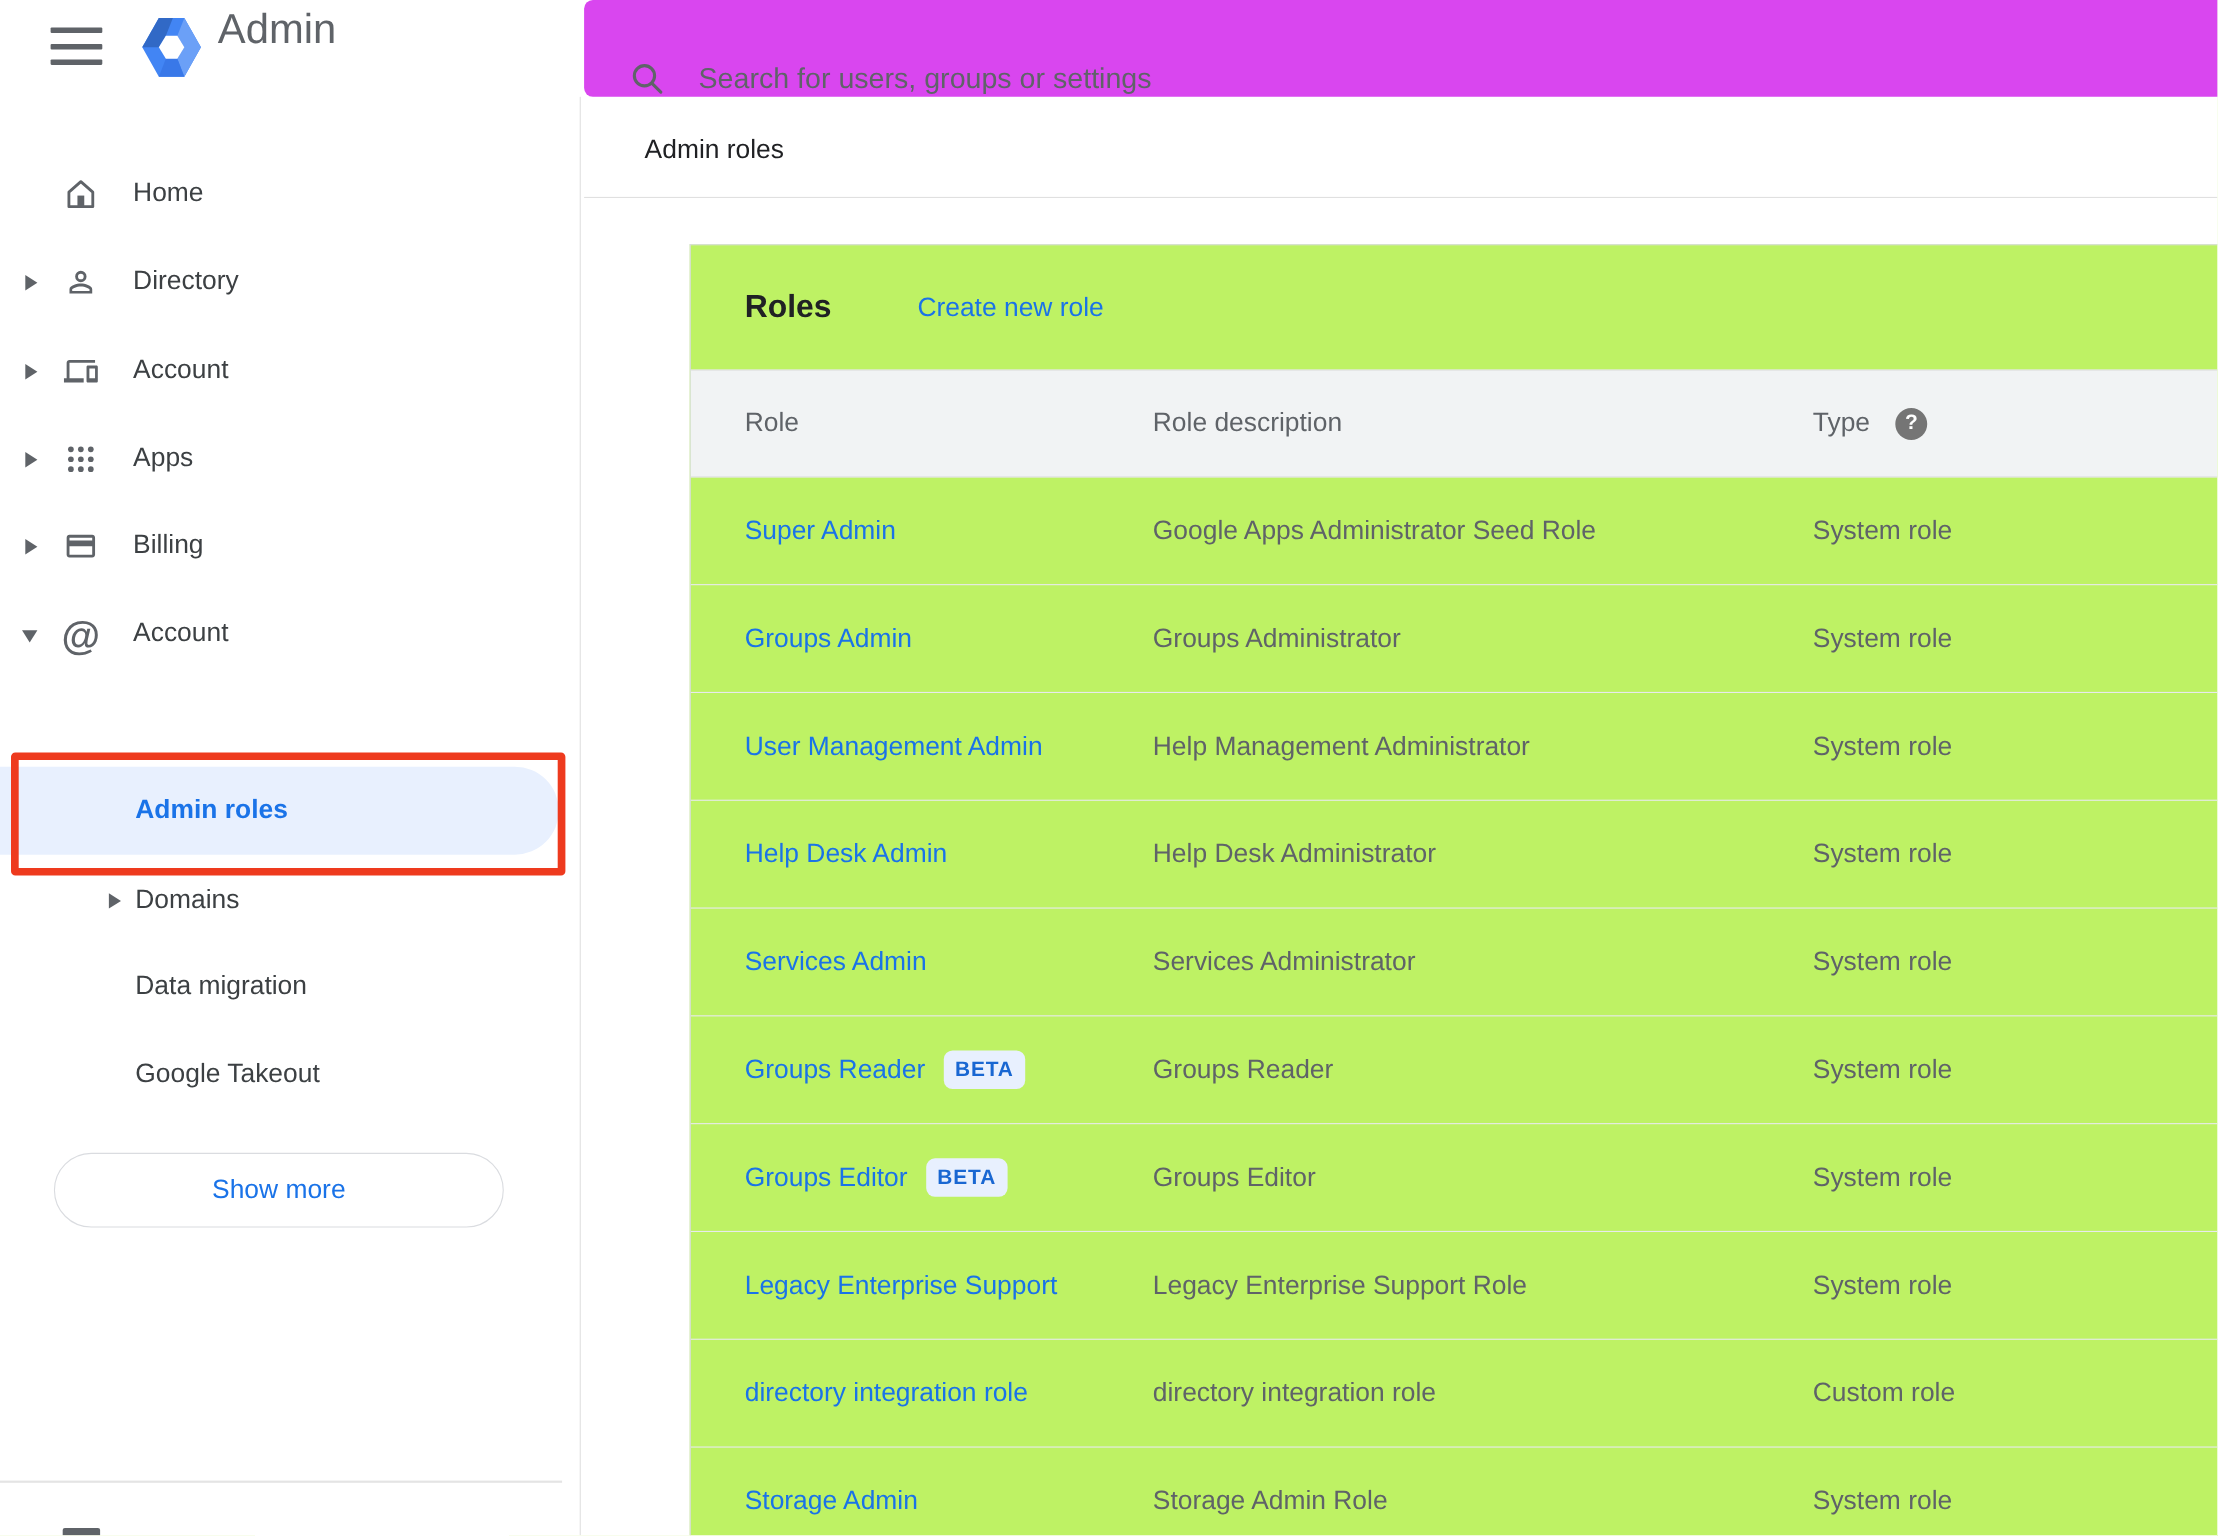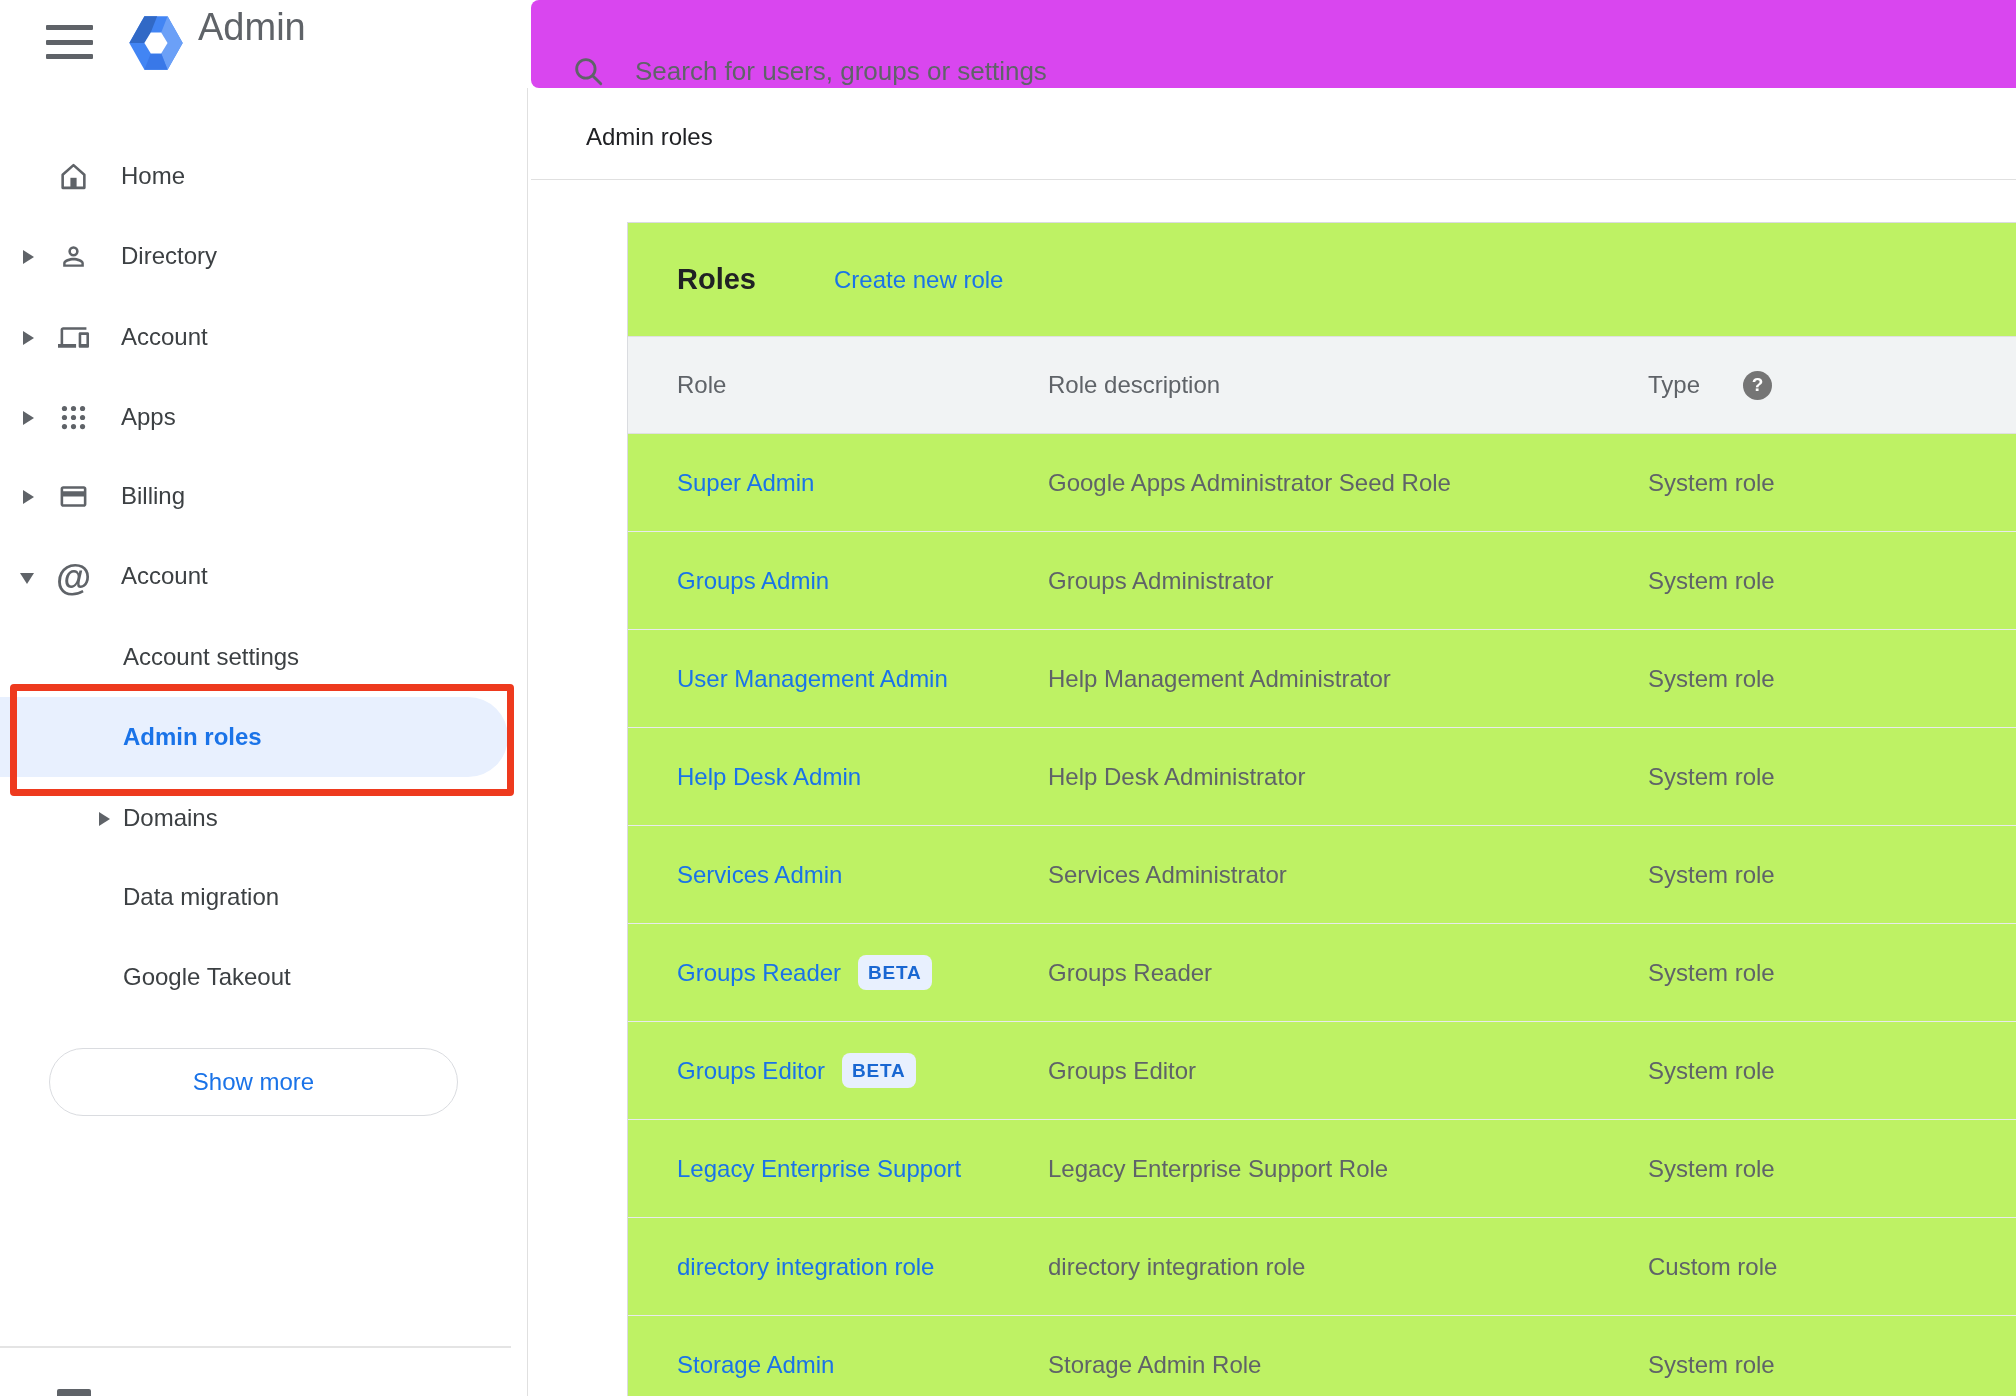--- a/index.html
+++ b/index.html
@@ -55,21 +55,21 @@
         border-top:1px solid #dadce0;border-left:1px solid #dadce0;box-sizing:border-box;}
   .card-header{position:relative;height:113px;}
   .card-title{position:absolute;left:49px;top:0;height:113px;display:flex;align-items:center;
               font-size:29px;font-weight:bold;color:#202124;}
   .create-link{position:absolute;left:206px;top:0;height:113px;display:flex;align-items:center;
                font-size:24px;color:#1a73e8;cursor:pointer;}
 
   .thead{position:relative;height:98px;background:#f1f3f4;border-top:1px solid #e0e0e0;
          border-bottom:1px solid #e0e0e0;box-sizing:border-box;}
   .th{position:absolute;top:0;height:100%;display:flex;align-items:center;font-size:24px;color:#5f6368;}
-  .th.c-role{left:49px;} .th.c-desc{left:420px;} .th.c-type{left:1020px;gap:20px;}
+  .th.c-role{left:49px;} .th.c-desc{left:420px;} .th.c-type{left:1020px;}
   .help-icon{margin-left:23px;width:29px;height:29px;border-radius:50%;background:#757575;color:#fff;
              display:flex;align-items:center;justify-content:center;font-size:19px;font-weight:bold;cursor:pointer;}
 
   .row{position:relative;height:98px;border-bottom:1px solid #e8eaed;box-sizing:border-box;}
   .cell{position:absolute;top:0;height:100%;display:flex;align-items:center;font-size:24px;}
   .cell.c-role{left:49px;gap:17px;}
   .cell.c-desc{left:420px;color:#5f6368;}
   .cell.c-type{left:1020px;color:#5f6368;}
   .role-link{color:#1a73e8;text-decoration:none;cursor:pointer;white-space:nowrap;}
   .beta{background:#e8f0fe;color:#1967d2;font-weight:bold;font-size:19px;letter-spacing:.8px;
@@ -154,23 +154,20 @@
     </svg>
     <span class="label">Billing</span>
   </div>
 
   <div class="nav-item" style="top:536px">
     <span class="arrow-d"></span>
     <span class="at-glyph">@</span>
     <span class="label">Account</span>
   </div>
 
-  <div class="nav-item sub" style="top:617px">
-    <span class="label">Account settings</span>
-  </div>
 
   <div class="nav-item sub selected" style="top:697px">
     <span class="label">Admin roles</span>
   </div>
 
   <div class="annotation-box"></div>
 
   <div class="nav-item sub" style="top:778px">
     <span class="arrow-sub"></span>
     <span class="label">Domains</span>

